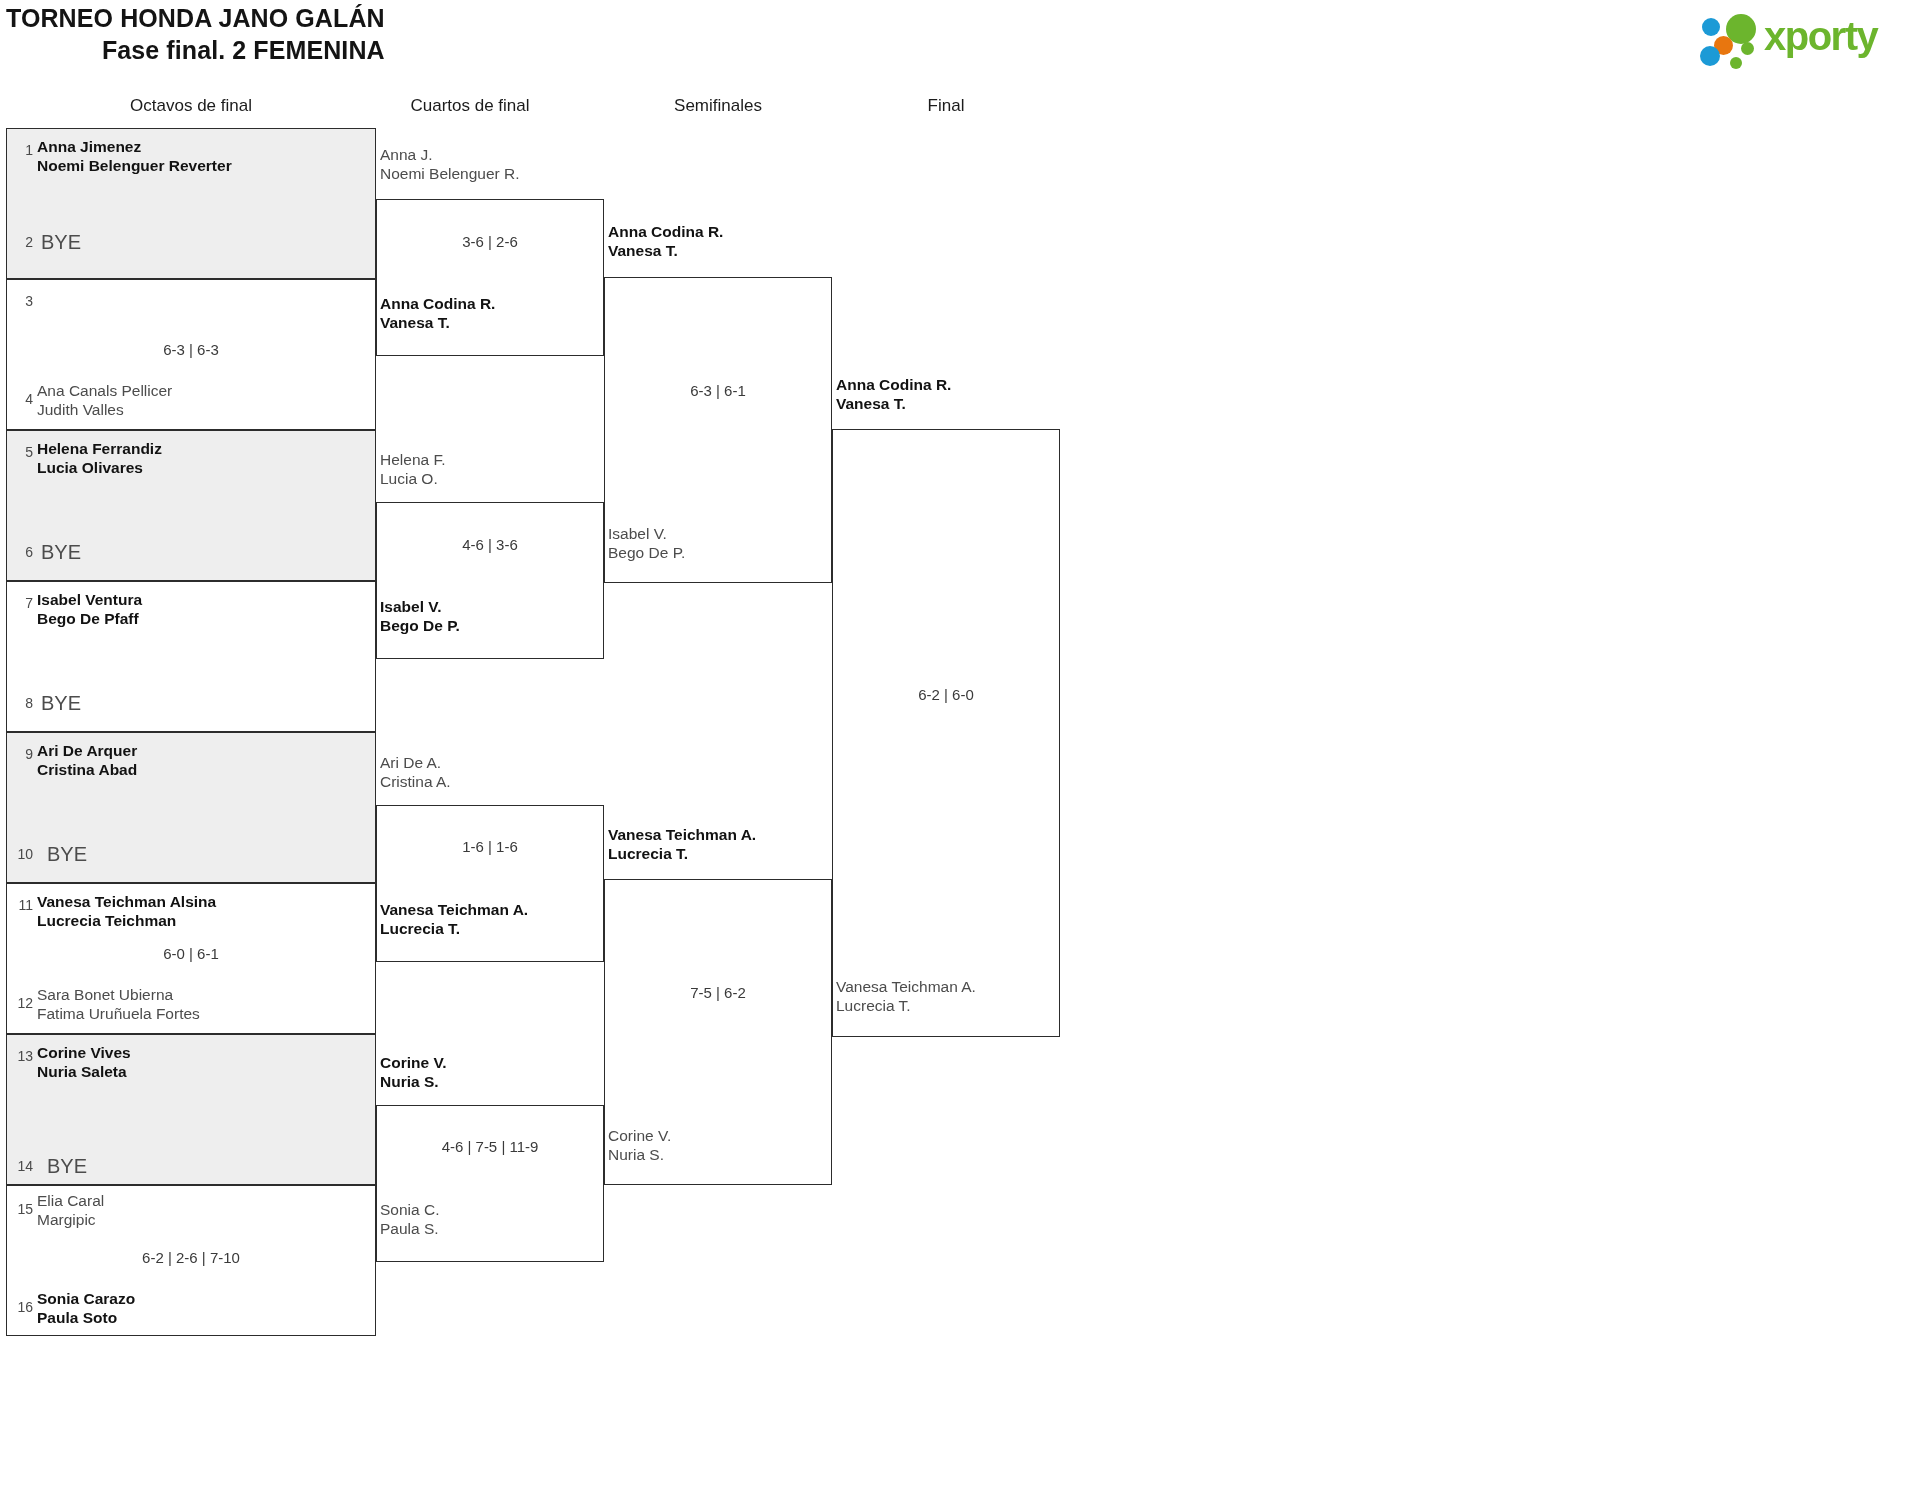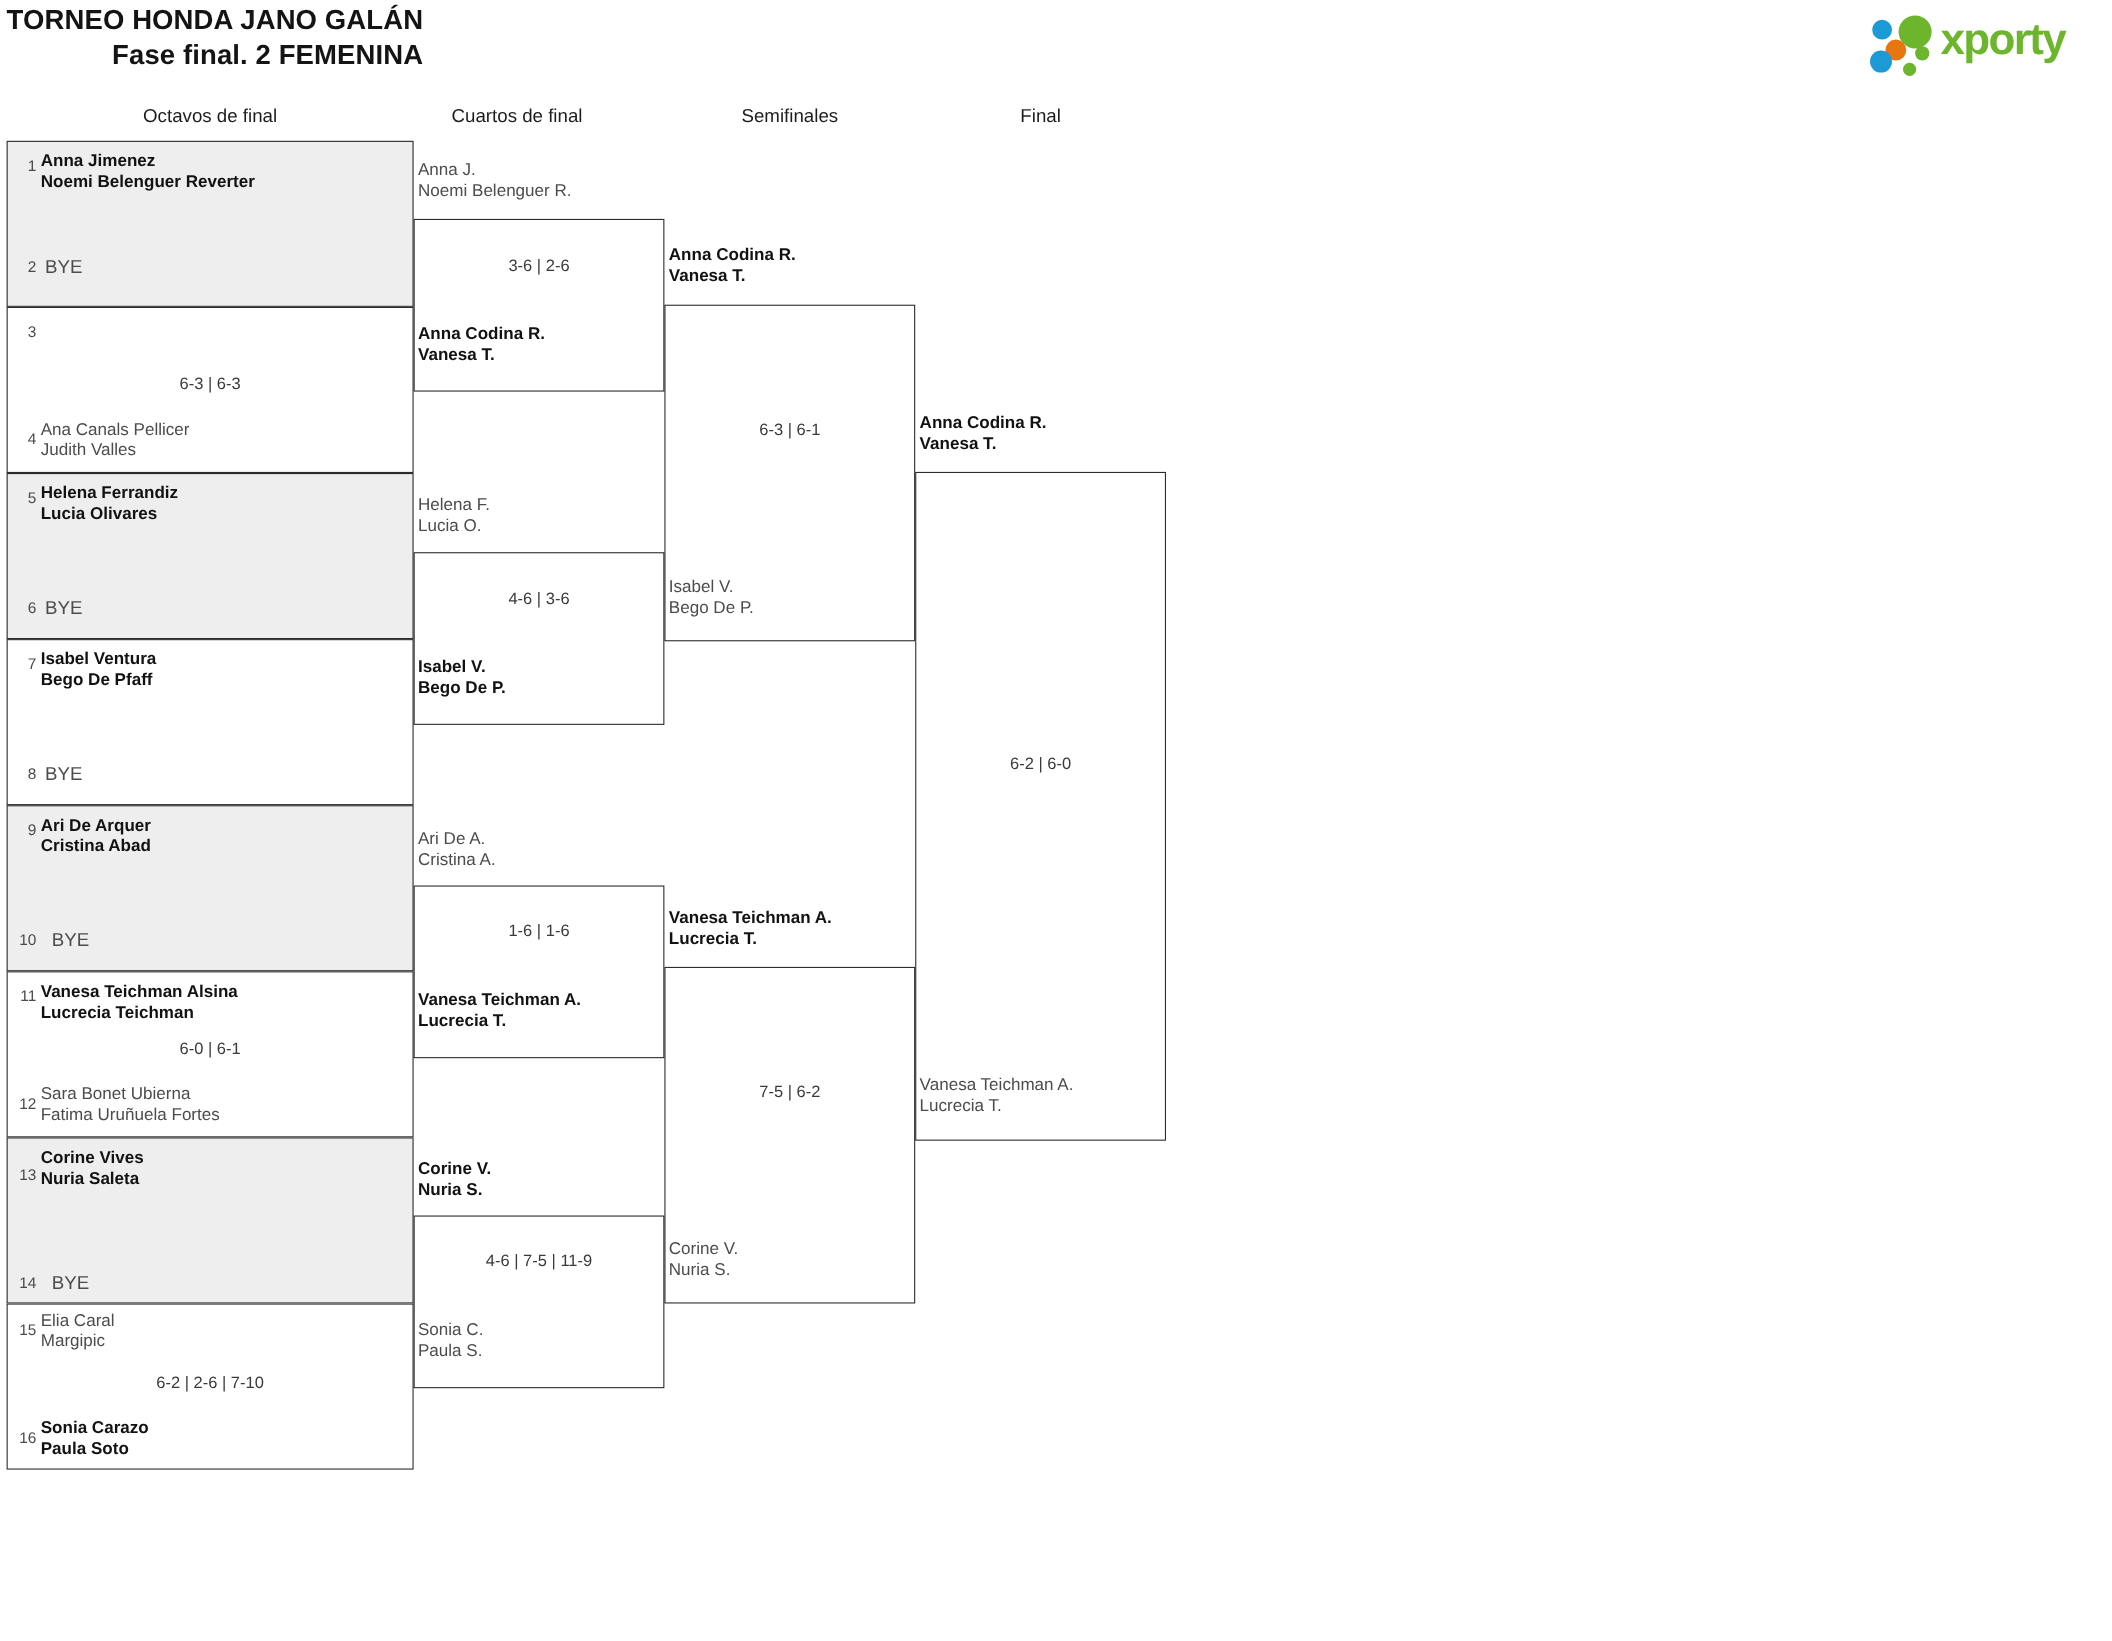--- a/index.html
+++ b/index.html
@@ -62,21 +62,21 @@
     font-size: 14px; color: #4a4a4a; line-height: 18px;
   }
   .names {
     position: absolute; left: 30px; right: 6px;
     font-size: 15.5px; line-height: 19px; color: #2b2b2b;
   }
   .names.win { font-weight: 700; color: #121212; }
   .names.lose { font-weight: 400; color: #4c4c4c; }
   .bye-label {
     position: absolute; left: 34px;
-    font-size: 17px; color: #4c4c4c; line-height: 19px;
+    font-size: 20px; color: #4c4c4c; line-height: 19px;
   }
   .r1-score {
     position: absolute; left: 0; width: 100%;
     text-align: center; font-size: 15px; color: #3a3a3a;
   }
 
   
   .adv-names {
     position: absolute;
     font-size: 15.5px; line-height: 19px; color: #2b2b2b;
@@ -184,21 +184,21 @@
     </div>
     <span class="seed-no" style="top:110px;">12</span>
     <div class="names lose" style="top:101px;">
       <div>Sara Bonet Ubierna</div>
       <div>Fatima Uruñuela Fortes</div>
     </div>
     <div class="r1-score" style="top:61px;">6-0 | 6-1</div>
   </div>
 
   <div class="r1-box shaded" style="top:1034px; height:151px;">
-    <span class="seed-no" style="top:24px;">13</span>
+    <span class="seed-no" style="top:12px;">13</span>
     <div class="names win" style="top:8px;">
       <div>Corine Vives</div>
       <div>Nuria Saleta</div>
     </div>
     <span class="seed-no" style="top:122px;">14</span>
     <span class="bye-label" style="top:122px; left:40px;">BYE</span>
     <div class="r1-score" style="top:62px;"></div>
   </div>
 
   <div class="r1-box" style="top:1185px; height:151px;">

